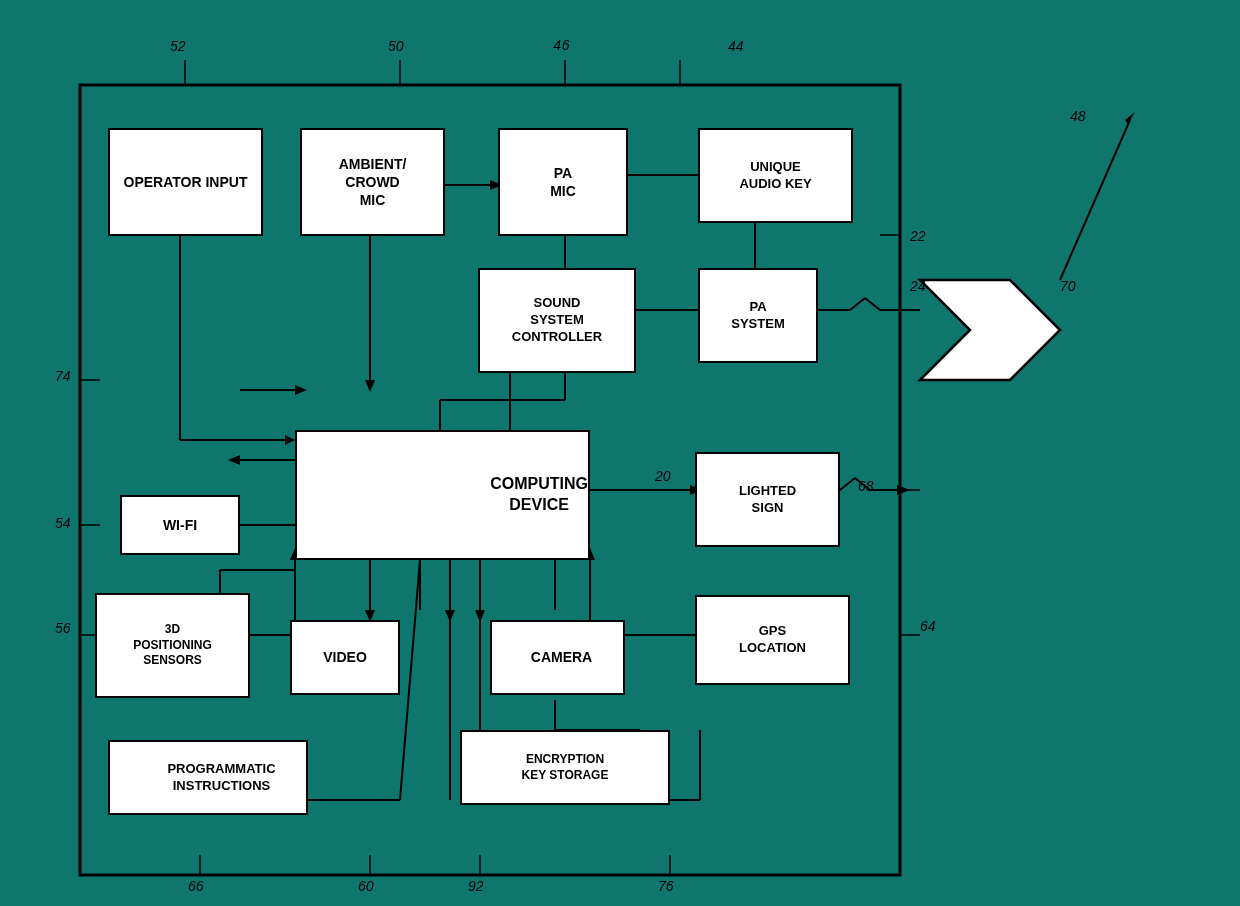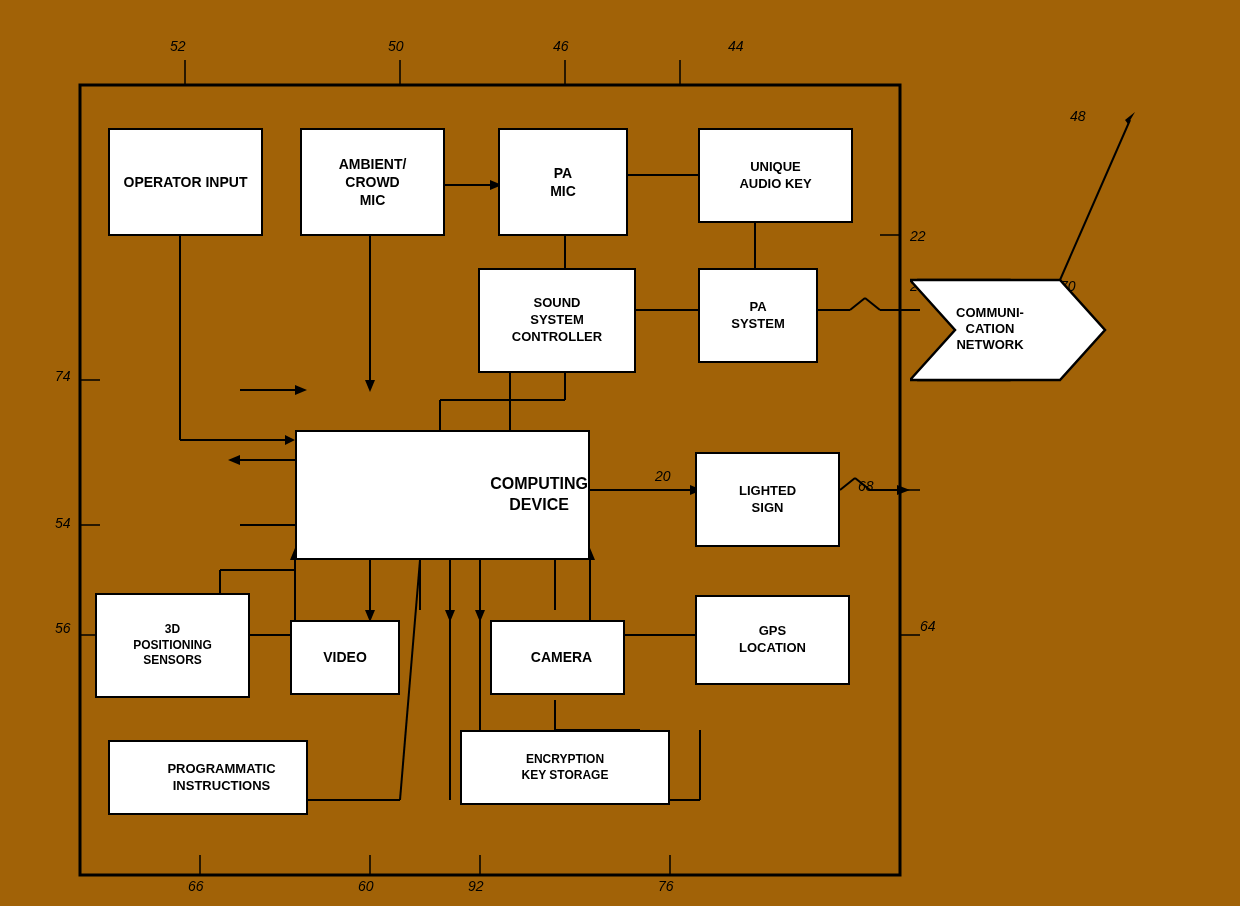--- a/index.html
+++ b/index.html
@@ -9,21 +9,21 @@
       width: 1240px;
       height: 906px;
       overflow: hidden;
       position: relative;
     }
 
     .diagram-container {
       position: relative;
       width: 1240px;
       height: 906px;
-      background: #a16207;
+      background: #0f766e;
     }
 
     svg.diagram-svg {
       position: absolute;
       top: 0; left: 0;
       width: 1240px;
       height: 906px;
     }
 
     .box {
@@ -169,21 +169,21 @@
     <line x1="900" y1="635" x2="920" y2="635" stroke="#000" stroke-width="1.5"></line>
     <line x1="200" y1="875" x2="200" y2="855" stroke="#000" stroke-width="1.5"></line>
     <line x1="370" y1="875" x2="370" y2="855" stroke="#000" stroke-width="1.5"></line>
     <line x1="480" y1="875" x2="480" y2="855" stroke="#000" stroke-width="1.5"></line>
     <line x1="670" y1="875" x2="670" y2="855" stroke="#000" stroke-width="1.5"></line>
 
   </svg>
 
   <div class="label-ref" style="top:38px; left:170px;">52</div>
   <div class="label-ref" style="top:38px; left:388px;">50</div>
-  <div class="label-ref" style="top:38px; left:553px;">46</div>
+  <div class="label-ref" style="top:38px; left:553px;font-family:Liberation Mono, monospace;">46</div>
   <div class="label-ref" style="top:38px; left:728px;">44</div>
   <div class="label-ref" style="top:108px; left:1070px;">48</div>
   <div class="label-ref" style="top:228px; left:910px;">22</div>
   <div class="label-ref" style="top:278px; left:910px;">24</div>
   <div class="label-ref" style="top:278px; left:1060px;">70</div>
   <div class="label-ref" style="top:368px; left:55px;">74</div>
   <div class="label-ref" style="top:515px; left:55px;">54</div>
   <div class="label-ref" style="top:468px; left:655px;">20</div>
   <div class="label-ref" style="top:358px; left:620px;">80</div>
   <div class="label-ref" style="top:620px; left:55px;">56</div>
@@ -217,20 +217,23 @@
 
   <div class="box" style="left:698px; top:268px; width:120px; height:95px; font-size:13px;">
     <span>PA<br>SYSTEM</span>
   </div>
 
 
   <div class="box" style="left:295px; top:430px; width:295px; height:130px; font-size:16px;justify-content:flex-end;">
     <span>COMPUTING<br>DEVICE</span>
   </div>
 
+  <div class="box" style="left:120px; top:495px; width:120px; height:60px; font-size:14px;">
+    <span>WI-FI</span>
+  </div>
 
   <div class="box" style="left:695px; top:452px; width:145px; height:95px; font-size:13px;">
     <span>LIGHTED<br>SIGN</span>
   </div>
 
   <div class="box" style="left:95px; top:593px; width:155px; height:105px; font-size:12px;align-items:center;">
     <span>3D<br>POSITIONING<br>SENSORS</span>
   </div>
 
   <div class="box" style="left:290px; top:620px; width:110px; height:75px; font-size:14px;">
@@ -246,22 +249,14 @@
   </div>
 
   <div class="box" style="left:108px; top:740px; width:200px; height:75px; font-size:13px;padding-left:27px;">
     <span>PROGRAMMATIC<br>INSTRUCTIONS</span>
   </div>
 
   <div class="box" style="left:460px; top:730px; width:210px; height:75px; font-size:12px;">
     <span>ENCRYPTION<br>KEY STORAGE</span>
   </div>
 
-  <div style="position:absolute; left:910px; top:265px; width:220px; height:130px;">
-    <svg width="220" height="130">
-      <polygon points="0,15 150,15 195,65 150,115 0,115 45,65" fill="white" stroke="#000" stroke-width="2.5"></polygon>
-      <text x="80" y="52" text-anchor="middle" font-family="Arial" font-weight="bold" font-size="13" fill="#000">COMMUNI-</text>
-      <text x="80" y="68" text-anchor="middle" font-family="Arial" font-weight="bold" font-size="13" fill="#000">CATION</text>
-      <text x="80" y="84" text-anchor="middle" font-family="Arial" font-weight="bold" font-size="13" fill="#000">NETWORK</text>
-    </svg>
-  </div>
 
 </div>
 
 </body></html>

